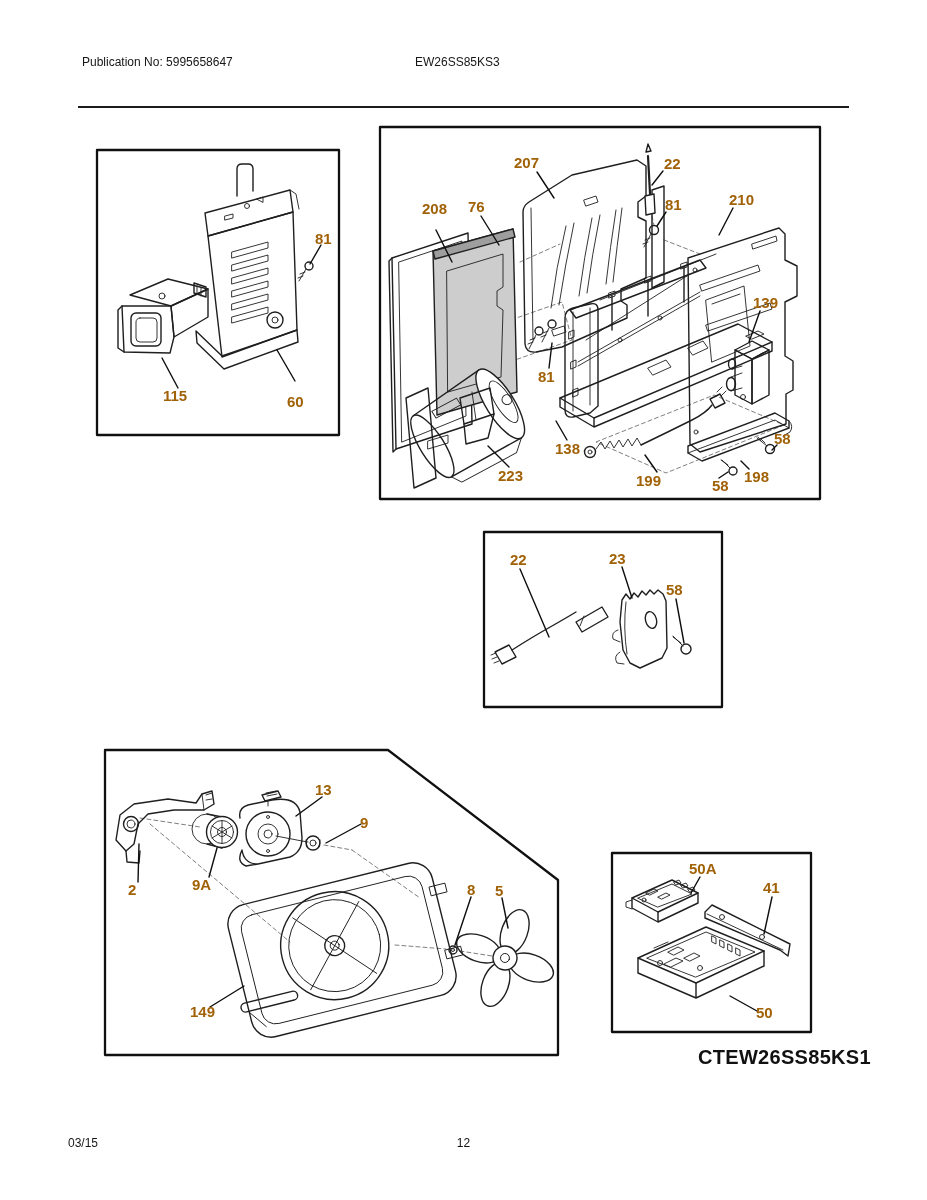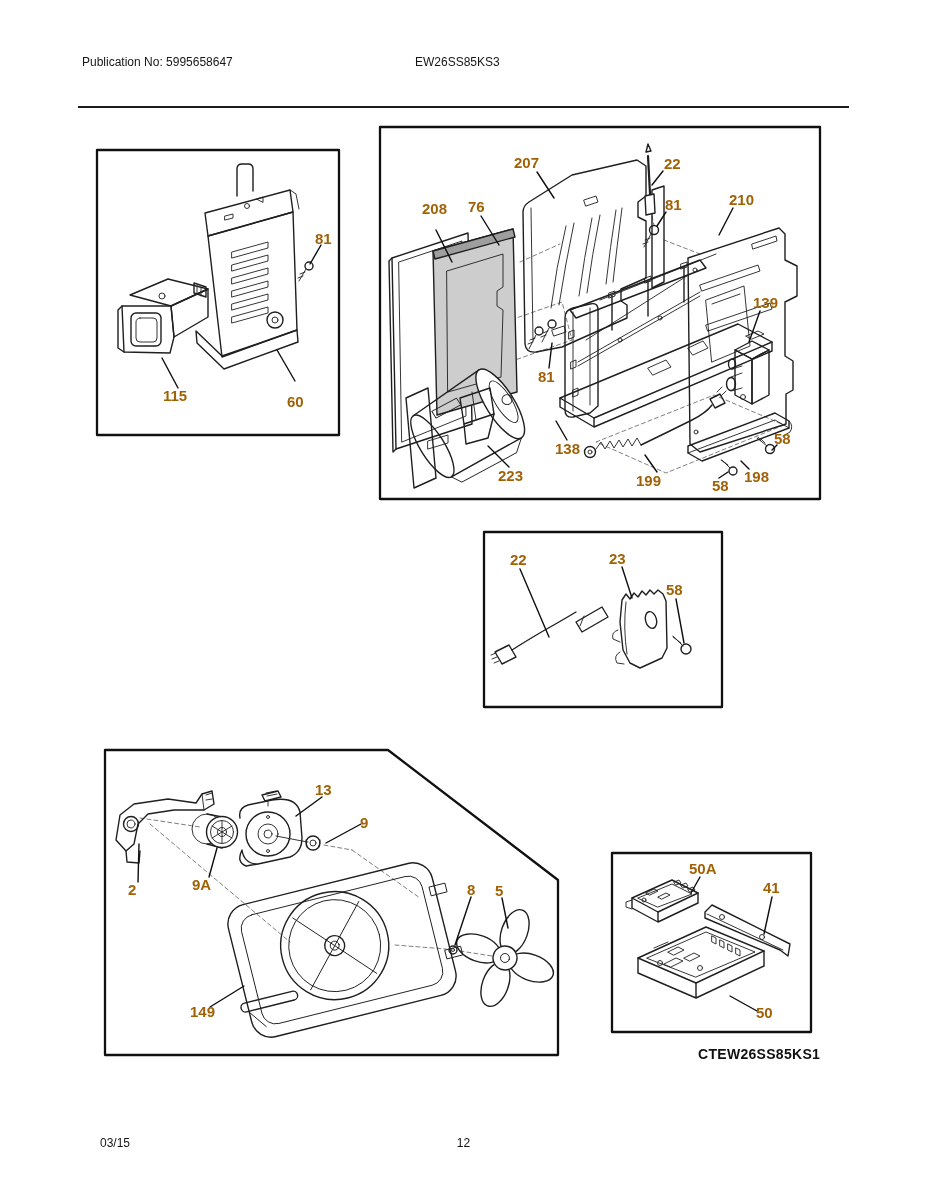--- a/index.html
+++ b/index.html
@@ -4,21 +4,21 @@
 <style>
   html,body{margin:0;padding:0;background:#ffffff;}
   .page{position:relative;width:927px;height:1200px;background:#ffffff;overflow:hidden;
         font-family:"Liberation Sans","DejaVu Sans",sans-serif;color:#111;}
   .hdr{position:absolute;font-size:12px;color:#161616;white-space:nowrap;}
   .page-title{position:absolute;left:0;right:0;top:88px;text-align:center;
               font-size:13.5px;font-weight:bold;letter-spacing:.3px;}
   .title-rule{position:absolute;left:78px;top:106px;width:771px;height:2px;background:#1c1c1c;}
   .callout{position:absolute;font-size:15px;font-weight:bold;color:#a16207;
            white-space:nowrap;line-height:1;}
-  .caption{position:absolute;left:698px;top:1046px;font-size:14px;font-weight:bold;
+  .caption{position:absolute;left:698px;top:1046px;font-size:20px;font-weight:bold;
            letter-spacing:.3px;}
   .ftr{position:absolute;font-size:12px;color:#161616;}
   .ftr-page{position:absolute;left:0;right:0;top:1136px;text-align:center;font-size:12px;}
   svg.art{position:absolute;left:0;top:0;}
   svg .s,svg .s2,svg .thin,svg .lead,svg .dash,svg .border{fill:none;stroke:#1f1f1f;
       stroke-linecap:round;stroke-linejoin:round;}
   svg .s{stroke-width:1.4;}
   svg .s2{stroke-width:2.2;}
   svg .thin{stroke-width:.9;}
   svg .lead{stroke-width:1.4;stroke:#0e0e0e;}
@@ -338,15 +338,15 @@
   <span class="callout" style="left:467px;top:882px">8</span>
   <span class="callout" style="left:495px;top:883px">5</span>
   <span class="callout" style="left:190px;top:1004px">149</span>
 
   <span class="callout" style="left:689px;top:861px">50A</span>
   <span class="callout" style="left:763px;top:880px">41</span>
   <span class="callout" style="left:756px;top:1005px">50</span>
 
   <div class="caption">CTEW26SS85KS1</div>
 
-  <div class="ftr" style="left:100px;top:1136px">03/15</div>
+  <div class="ftr" style="left:68px;top:1136px">03/15</div>
   <div class="ftr-page">12</div>
 </div>
 
 </body></html>

